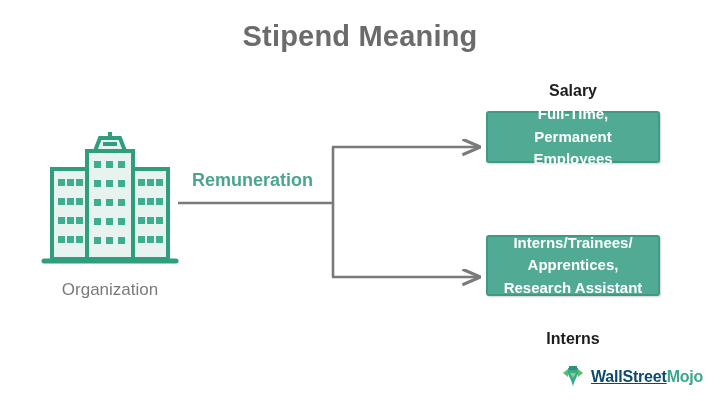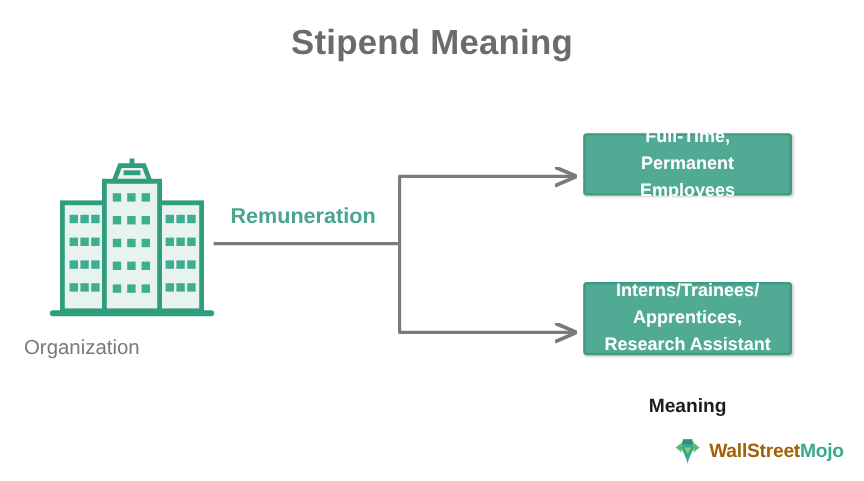--- a/index.html
+++ b/index.html
@@ -59,21 +59,21 @@
     top: 132px;
     width: 140px;
     height: 136px;
   }
 
   #organization-label {
     position: absolute;
     left: 20px;
     top: 280px;
     width: 180px;
-    text-align: left;
+    text-align: center;
     font-size: 17px;
     color: #7a7a7a;
   }
 
   
   .outcome-box {
     position: absolute;
     box-sizing: border-box;
     background: #51ab94;
     border: 2px solid #3f9a83;
@@ -125,21 +125,21 @@
     top: 364px;
     display: flex;
     align-items: center;
     gap: 5px;
   }
   #watermark-text {
     font-size: 16px;
     font-weight: bold;
     letter-spacing: -0.2px;
   }
-  .wm-dark { color: #a16207; }
+  .wm-dark { color: #0c4a6e; text-decoration: underline; }
   .wm-accent { color: #3aa88c; text-align: right; }
 </style>
 </head>
 <body>
 
 <div id="canvas">
 
   <div id="title">Stipend Meaning</div>
 
   <svg id="connectors" viewBox="0 0 720 401" xmlns="http://www.w3.org/2000/svg">
@@ -218,32 +218,33 @@
       <rect x="54" y="105" width="7" height="7"></rect>
         <rect x="66" y="105" width="7" height="7"></rect>
         <rect x="78" y="105" width="7" height="7"></rect>
     </g>
 
     <line x1="4" y1="129" x2="136" y2="129" stroke="#2f9e7e" stroke-width="5" stroke-linecap="round"></line>
   </svg>
 
   <div id="organization-label">Organization</div>
 
+  <div class="caption" id="caption-salary">Salary</div>
   <div class="outcome-box" id="box-salary">
     <span class="outcome-text">Full-Time,
 Permanent
 Employees</span>
   </div>
 
   <div class="outcome-box" id="box-stipend">
     <span class="outcome-text">Interns/Trainees/
 Apprentices,
 Research Assistant</span>
   </div>
-  <div class="caption" id="caption-stipend">Meaning</div>
+  <div class="caption" id="caption-stipend">Interns</div>
 
   <div id="watermark">
     <svg width="26" height="26" viewBox="0 0 26 26" xmlns="http://www.w3.org/2000/svg">
       <path d="M3 9 L8 5 L8 8 L18 8 L18 5 L23 9 L18 13 L18 10 L8 10 L8 13 Z" fill="#5bbf6a"></path>
       <path d="M8 4 L18 4 L18 10 Q13 20 13 23 Q13 20 8 10 Z" fill="#3aa88c"></path>
       <rect x="9" y="2" width="8" height="4" fill="#2f8f7a"></rect>
       <path d="M10 9 L16 9 L13 14 Z" fill="#8fd07a"></path>
     </svg>
     <span id="watermark-text">
       <span class="wm-dark">WallStreet</span><span class="wm-accent">Mojo</span>

